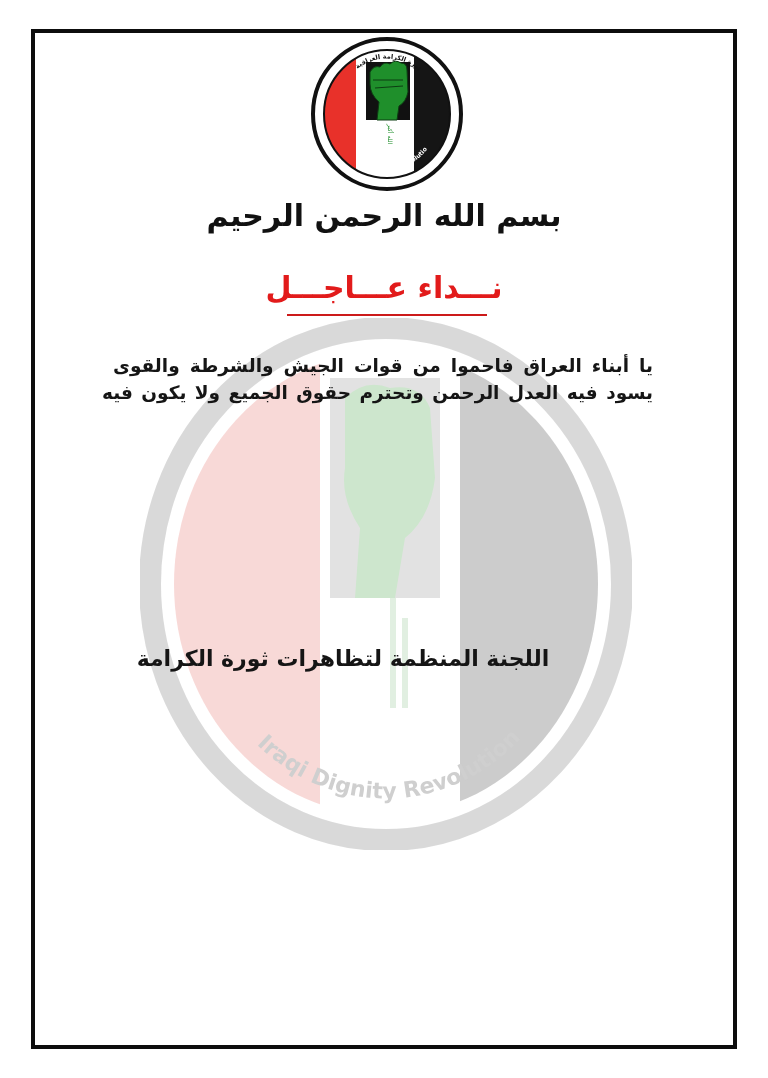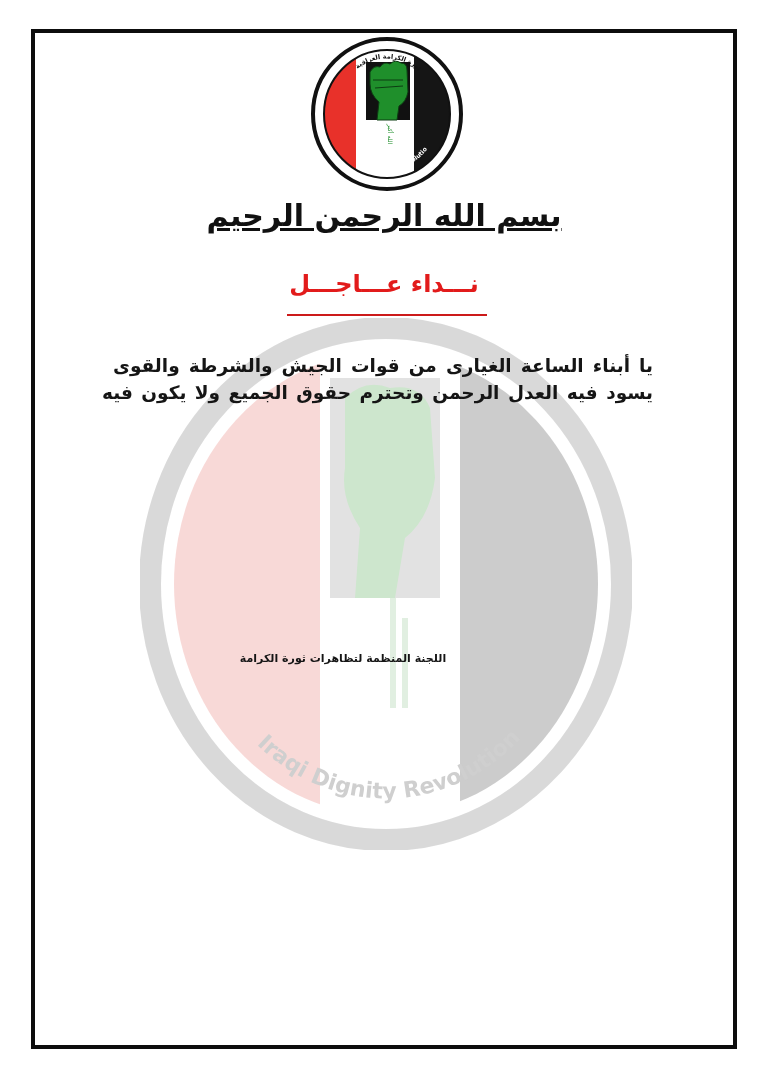--- a/index.html
+++ b/index.html
@@ -4,33 +4,33 @@
 <style>
   html, body { margin:0; padding:0; background:#ffffff; }
   body { width:768px; height:1078px; position:relative; overflow:hidden;
          font-family:"DejaVu Sans", sans-serif; }
   .frame { position:absolute; left:31px; top:29px; width:698px; height:1012px;
            border:4px solid #0d0d0d; box-sizing:content-box; background:#fff; }
   .watermark { position:absolute; left:140px; top:318px; width:492px; height:532px; opacity:0.5; }
   .logo { position:absolute; left:310px; top:36px; width:154px; height:156px; }
   .basmala { position:absolute; left:0; right:0; top:198px; text-align:center;
              font-family:"DejaVu Sans", sans-serif; font-weight:bold; font-size:30px;
-             color:#111; direction:rtl; letter-spacing:0px;text-decoration:underline; }
+             color:#111; direction:rtl; letter-spacing:0px; }
   .urgent { position:absolute; left:0; right:0; top:270px; text-align:center;
-            font-family:"DejaVu Sans", sans-serif; font-weight:bold; font-size:24px;
+            font-family:"DejaVu Sans", sans-serif; font-weight:bold; font-size:30px;
             color:#e21b1b; direction:rtl; letter-spacing:6px; }
   .urgent-rule { position:absolute; left:287px; width:200px; top:314px; height:2px; background:#cc1a1a; }
   .body-text { position:absolute; left:113px; width:540px; top:352px;
                direction:rtl; text-align:justify; text-align-last:right;
                font-family:"DejaVu Sans", sans-serif; font-weight:bold;
                font-size:18.5px; line-height:27.2px; color:#151515; word-spacing:2px; }
   .body-text .line { display:block; text-align:justify; text-align-last:justify; white-space:nowrap; }
   .body-text .line.last { text-align-last:right; }
   .signature { position:absolute; left:113px; width:460px; top:646px; direction:rtl; text-align:center;
-               font-family:"DejaVu Sans", sans-serif; font-weight:bold; font-size:11px;
+               font-family:"DejaVu Sans", sans-serif; font-weight:bold; font-size:22px;
                line-height:25px; color:#151515; }
   .signature .sig-line { display:block; white-space:nowrap; }
 </style>
 </head>
 <body>
 
 <div class="frame"></div>
 
 <svg class="watermark" viewBox="0 0 492 532">
   <defs>
@@ -83,19 +83,19 @@
     <textPath href="#botArc" startOffset="8%">Iraqi Dignity Revolution</textPath>
   </text>
 </svg>
 
 <div class="basmala">بسم الله الرحمن الرحيم</div>
 
 <div class="urgent">نـــداء عـــاجـــل</div>
 <div class="urgent-rule"></div>
 
 <div class="body-text">
-  <span class="line">يا أبناء الساعة الغيارى من قوات الجيش والشرطة والقوى</span>
+  <span class="line">يا أبناء العراق فاحموا من قوات الجيش والشرطة والقوى</span>
   <span class="line">يسود فيه العدل الرحمن وتحترم حقوق الجميع ولا يكون فيه</span>
 </div>
 
 <div class="signature">
   <span class="sig-line">اللجنة  المنظمة  لتظاهرات  ثورة الكرامة</span>
 </div>
 
 </body></html>

